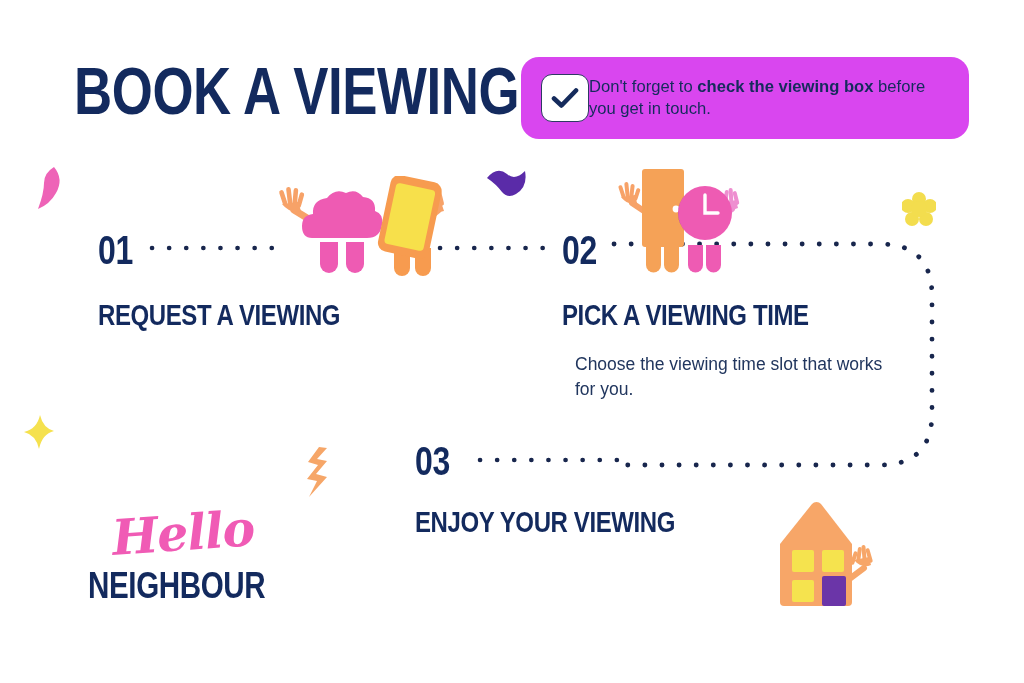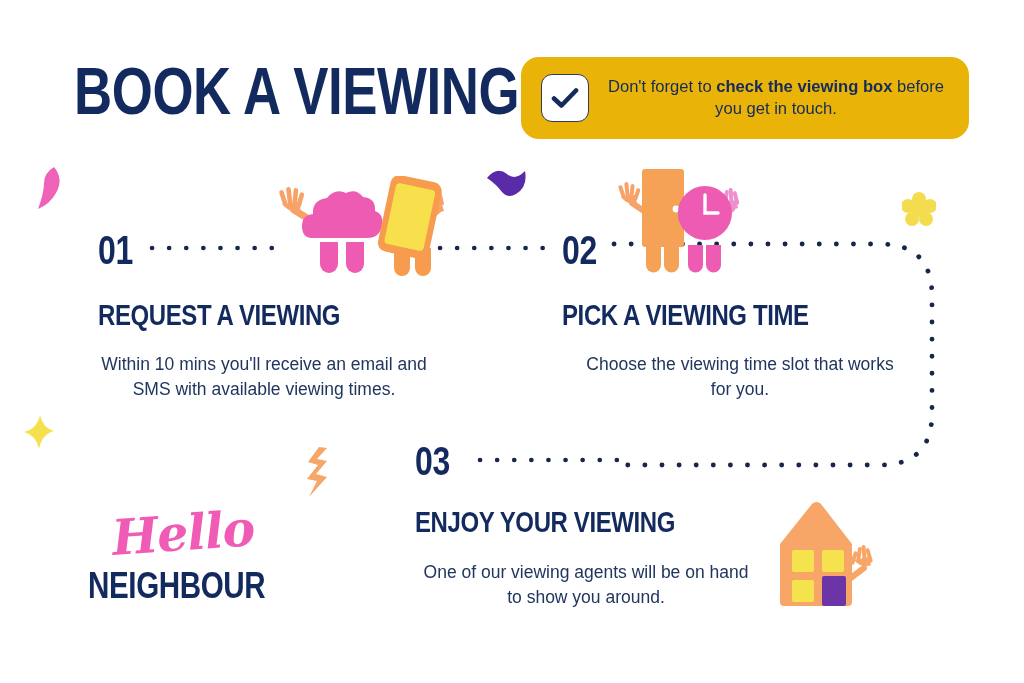--- a/index.html
+++ b/index.html
@@ -1,39 +1,39 @@
 <!DOCTYPE html>
 <html><head>
 <meta charset="utf-8">
 <style>
   html,body{margin:0;padding:0;}
   body{
     width:1024px;height:683px;overflow:hidden;background:#ffffff;
     font-family:"Liberation Sans","DejaVu Sans",sans-serif;
     -webkit-font-smoothing:antialiased;
   }
-  .canvas{position:relative;width:1024px;height:683px;background:#fff;overflow:hidden;text-align:center;}
+  .canvas{position:relative;width:1024px;height:683px;background:#fff;overflow:hidden;}
   .display{
     font-family:"Liberation Sans Narrow","Liberation Sans",sans-serif;
     font-weight:700;color:#132A5E;
     transform:scaleX(.80);transform-origin:left center;
     letter-spacing:-0.5px;white-space:nowrap;
   }
   .body-txt{
     color:#21365E;font-size:17.5px;line-height:1.42;
     font-family:"Liberation Sans","DejaVu Sans",sans-serif;
   }
 
   
   #page-title{position:absolute;left:74px;top:58px;font-size:66px;line-height:1;}
 
   #callout{
     position:absolute;left:521px;top:57px;width:448px;height:82px;
-    background:#eab308;border-radius:18px;display:flex;align-items:center;
-    padding:0 20px;box-sizing:border-box;gap:14px;
+    background:#d946ef;border-radius:18px;display:flex;align-items:center;
+    padding:0 20px;box-sizing:border-box;gap:0;
   }
   #checkbox{
     width:46px;height:46px;flex:0 0 46px;background:#ffffff;
     border:1.6px solid #2E3A63;border-radius:11px;
     display:flex;align-items:center;justify-content:center;
   }
   #callout-text{
     color:#152B5C;font-size:16.6px;line-height:1.33;font-weight:400;
   }
   #callout-text b{font-weight:700;}
@@ -123,29 +123,27 @@
   </div>
 
   <div class="dots" style="left:478px;top:455px;">
     <svg width="150" height="10" viewBox="0 0 150 10">
       <path d="M2 5 H148" fill="none" stroke="#18264D" stroke-width="4.6" stroke-linecap="round" stroke-dasharray="0.1 17"></path>
     </svg>
   </div>
 
   <div class="display step-num" id="s1-num">01</div>
   <div class="display step-head" id="s1-head">REQUEST A VIEWING</div>
-  <div class="body-txt step-body" id="s1-body">Within 10 mins you'll receive an email and SMS with available viewing times.</div>
 
   <div class="display step-num" id="s2-num">02</div>
   <div class="display step-head" id="s2-head">PICK A VIEWING TIME</div>
   <div class="body-txt step-body" id="s2-body">Choose the viewing time slot that works for you.</div>
 
   <div class="display step-num" id="s3-num">03</div>
   <div class="display step-head" id="s3-head">ENJOY YOUR VIEWING</div>
-  <div class="body-txt step-body" id="s3-body">One of our viewing agents will be on hand to show you around.</div>
 
   <div class="art" id="art-blob">
     <svg width="180" height="108" viewBox="0 0 180 108">
 
       <path d="M48 66 v22 a9 9 0 0 0 18 0 v-22z" fill="#EE5BB3"></path>
       <path d="M74 66 v22 a9 9 0 0 0 18 0 v-22z" fill="#EE5BB3"></path>
 
       <path d="M40 45 L22 34" stroke="#F7A268" stroke-width="7" stroke-linecap="round" fill="none"></path>
       <g fill="#F7A268">
         <rect x="9" y="14" width="4.6" height="16" rx="2.3" transform="rotate(-18 11 22)"></rect>

